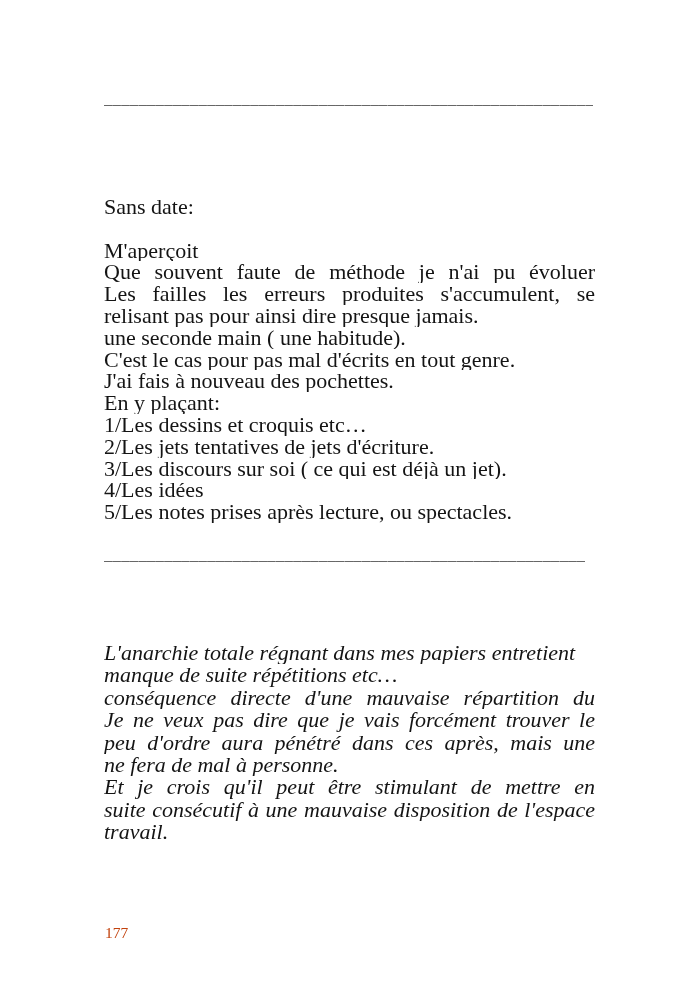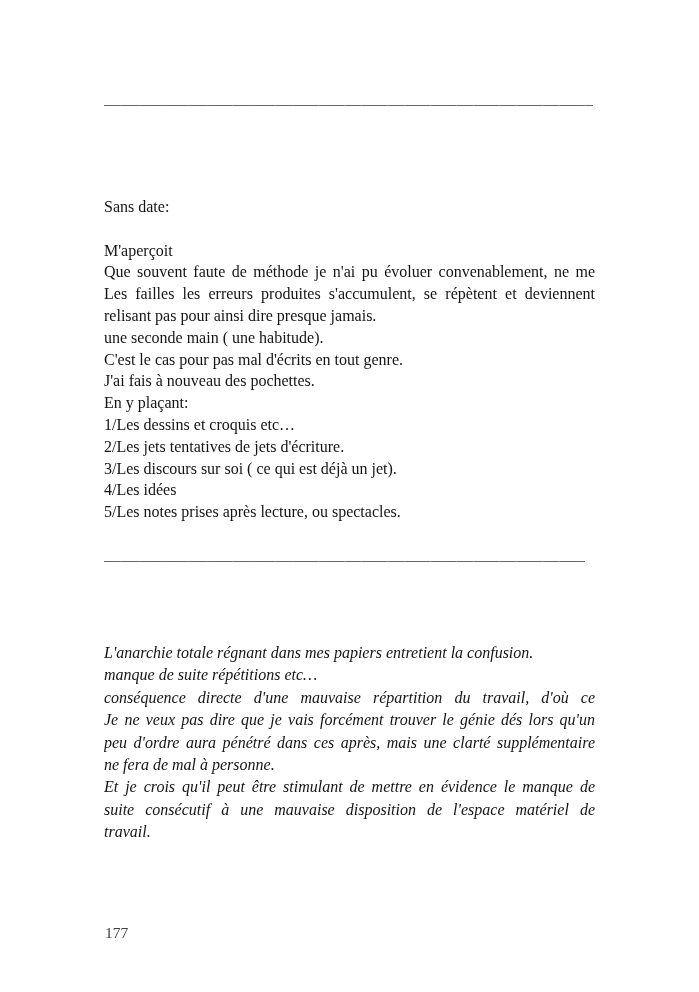--- a/index.html
+++ b/index.html
@@ -25,21 +25,21 @@
     white-space: nowrap;
     overflow: hidden;
     letter-spacing: 0.3px;
   }
   #divider-top    { top: 88px;  width: 489px; }
   #divider-middle { top: 544px; width: 481px; }
   .block {
     position: absolute;
     left: 104px;
     width: 491px;
-    font-size: 16px;
+    font-size: 22px;
   }
   #upper-block {
     top: 196px;
     line-height: 21.8px;
   }
   #lower-block {
     top: 642px;
     line-height: 22.4px;
     font-style: italic;
   }
@@ -55,21 +55,21 @@
   }
   .line.ind {
     padding-left: 5px;
   }
   .pagenum {
     position: absolute;
     left: 105px;
     top: 923px;
     font-size: 15.5px;
     line-height: 20px;
-    color: #404040;
+    color: #c2410c;
   }
 </style>
 </head>
 <body>
 
 <div class="page">
 
   <div class="divider" id="divider-top">________________________________________________________________</div>
 
   <div class="block" id="upper-block">

